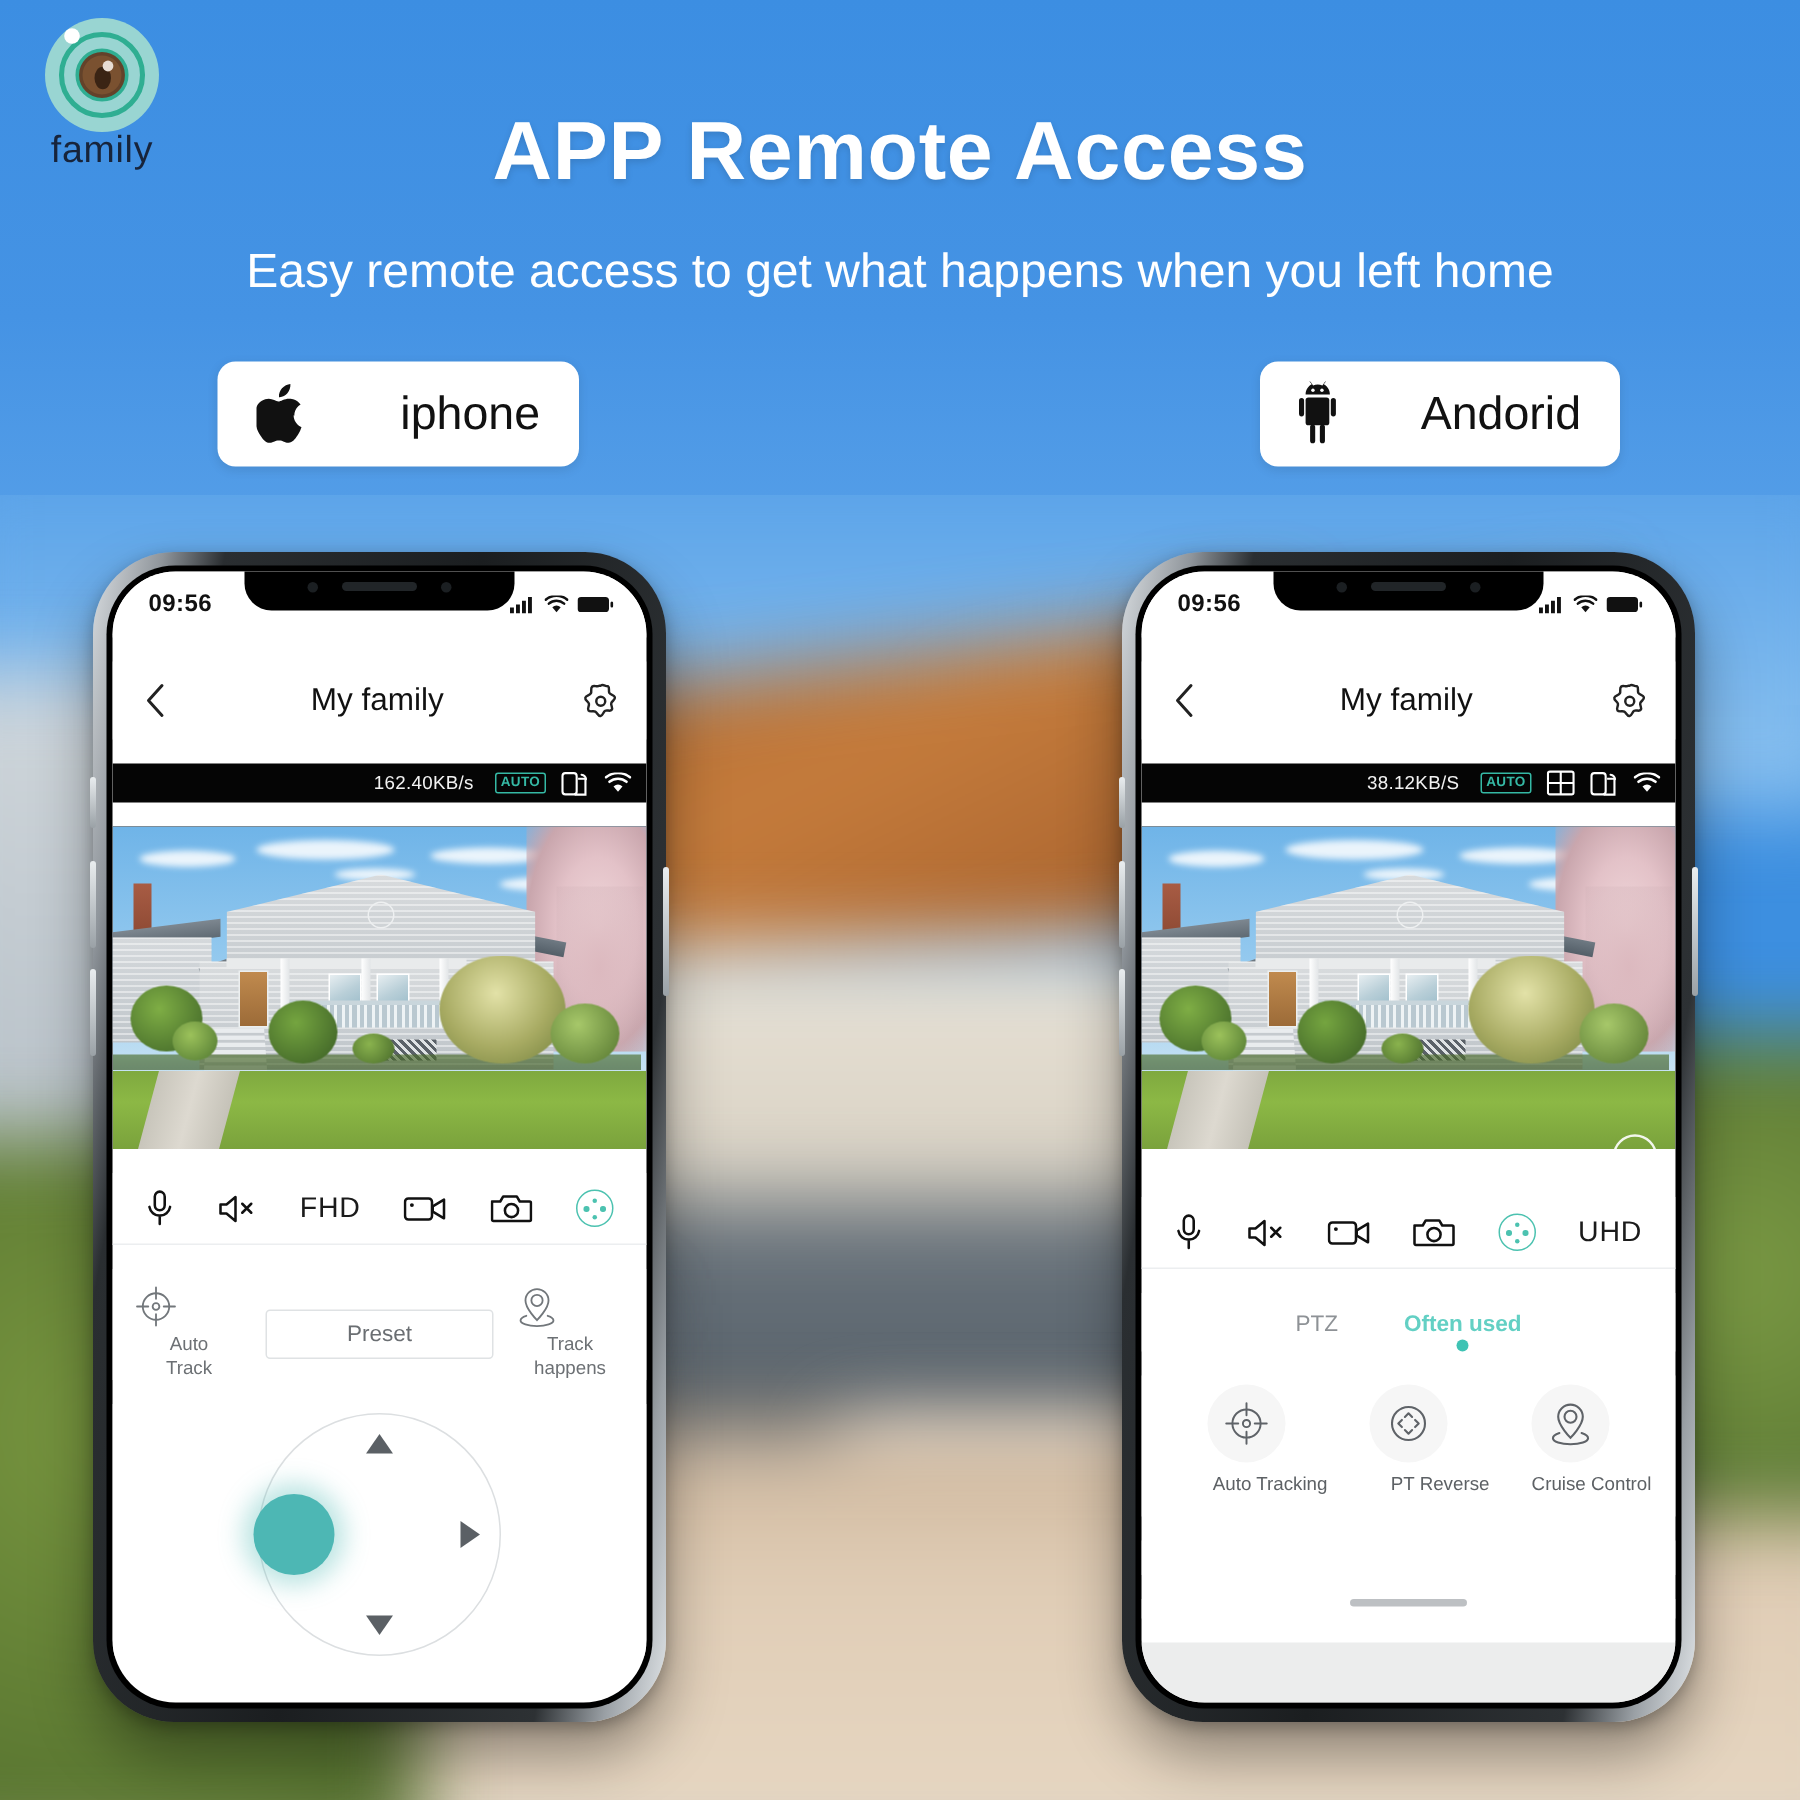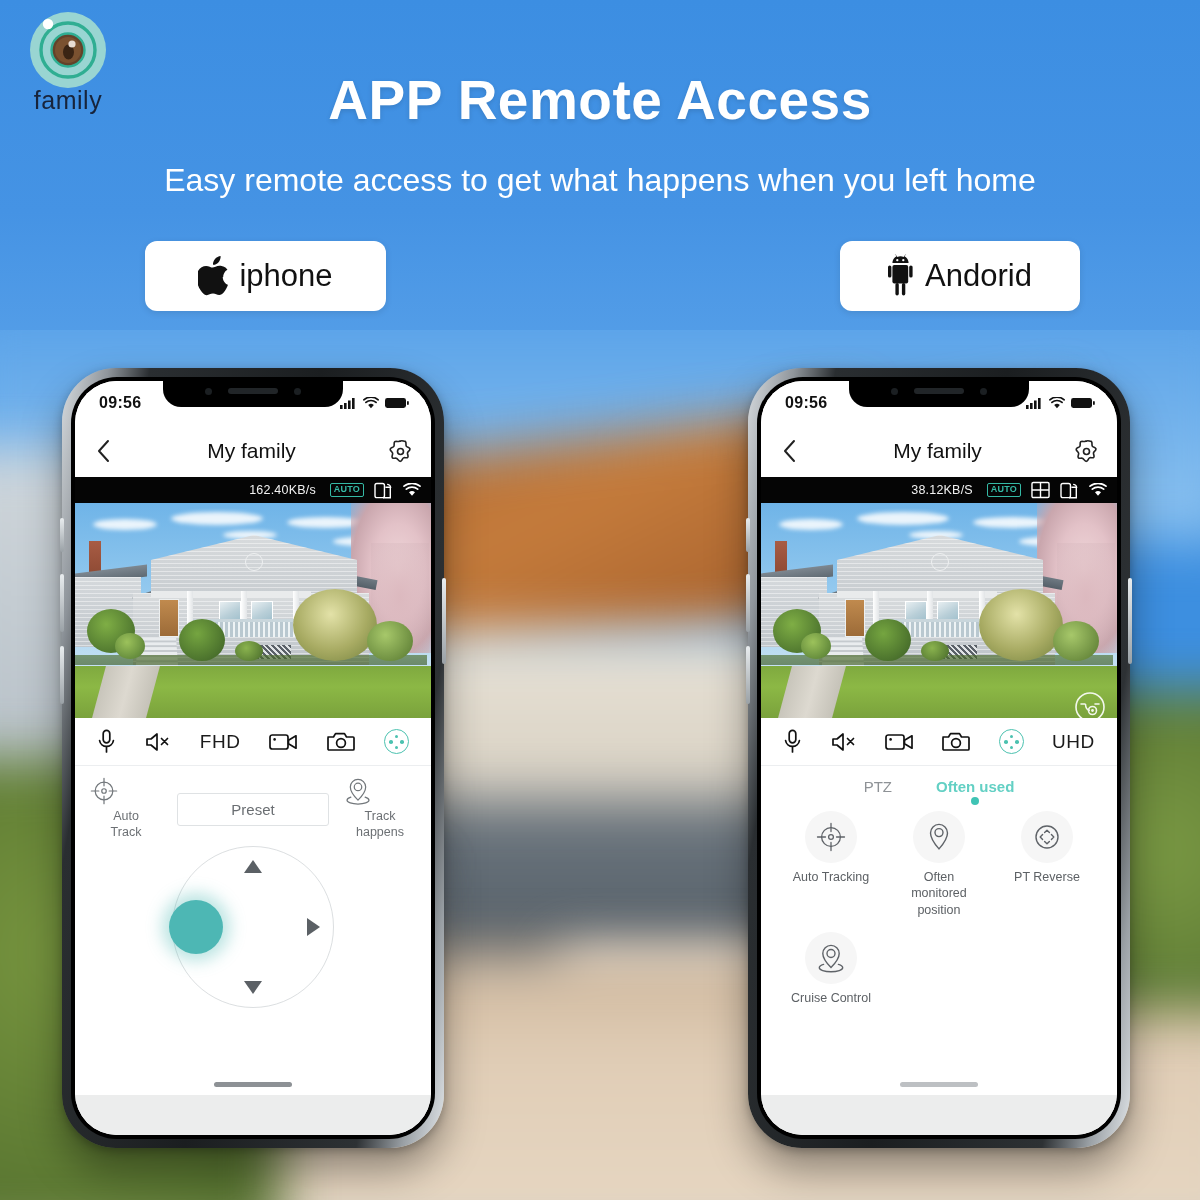--- a/index.html
+++ b/index.html
@@ -60,21 +60,21 @@
   }
   .page-subtitle {
     position: absolute; left: 0; right: 0; top: 162px;
     text-align: center; color: #fff; font-size: 32px; font-weight: 400;
   }
 
   
   .badges { position: absolute; left: 0; right: 0; top: 241px; height: 74px; }
   .badge {
     position: absolute; height: 70px; background: #fff; border-radius: 12px;
-    display: flex; align-items: center; justify-content: center; gap: 4px;
+    display: flex; align-items: center; justify-content: space-between; gap: 4px;
     padding: 0 26px; box-shadow: 0 2px 7px rgba(0,0,0,.10);
   }
   .badge-label { font-size: 31px; color: #111; font-weight: 500; }
   .badge-0 { left: 145px; width: 241px; }
   .badge-1 { left: 495px; width: 237px; }
   .badge-2 { left: 840px; width: 240px; }
 
   
   .phone {
     position: absolute; width: 382px; height: 780px;
@@ -82,21 +82,21 @@
     background: linear-gradient(100deg,#d9dde0 0%,#8f959b 9%,#2a2e31 17%,#1b1e20 50%,#2d3134 83%,#9aa0a5 92%,#e2e6e9 100%);
     padding: 9px;
     box-shadow: 0 22px 40px rgba(0,0,0,.38), 0 3px 10px rgba(0,0,0,.25);
   }
   .phone-inner {
     width: 100%; height: 100%; border-radius: 46px; background: #000;
     padding: 4px; overflow: hidden;
   }
   .screen {
     width: 100%; height: 100%; border-radius: 42px; background: #fff;
-    overflow: hidden; position: relative; display: flex; flex-direction: column;
+    overflow: hidden; position: relative; display: flex; flex-direction: column; gap: 16px;
   }
   .phone-left  { left: 62px; top: 368px; }
   .phone-right { left: 748px; top: 368px; }
 
   .side-btn { position: absolute; background: linear-gradient(180deg,#e9edef,#9aa1a6); border-radius: 2px; }
   .sb-l1 { left: -2px; top: 150px; width: 4px; height: 34px; }
   .sb-l2 { left: -2px; top: 206px; width: 4px; height: 58px; }
   .sb-l3 { left: -2px; top: 278px; width: 4px; height: 58px; }
   .sb-r1 { right: -2px; top: 210px; width: 4px; height: 86px; }
 
@@ -225,21 +225,21 @@
   }
   .tab { font-size: 15px; color: #8e9296; position: relative; padding-bottom: 10px; }
   .tab.active { color: #63d0c4; font-weight: bold; }
   .tab.active::after {
     content: ""; position: absolute; left: 50%; bottom: 0; transform: translateX(-50%);
     width: 8px; height: 8px; background: #3fc3b4; border-radius: 50%;
   }
   .feature-grid {
     flex: none; display: flex; flex-wrap: wrap; background: #fff; padding: 6px 16px 0 16px;
   }
-  .feature { width: 33.33%; text-align: center; margin-bottom: 14px; }
+  .feature { width: 33.33%; text-align: right; margin-bottom: 14px; }
   .feature-icon {
     width: 52px; height: 52px; margin: 0 auto 6px auto; border-radius: 50%;
     background: #f6f6f6; display: flex; align-items: center; justify-content: center;
   }
   .feature-label { font-size: 12.5px; color: #5d6165; line-height: 1.3; }
 
   .spacer { flex: 1 1 auto; background: #fff; }
   .home-area { flex: none; background: #fff; padding-bottom: 8px; display: flex; justify-content: center; }
   .home-bar { width: 78px; height: 5px; background: #8d9195; border-radius: 3px; }
   .screen-foot { flex: none; height: 40px; background: #eceded; }
@@ -703,31 +703,20 @@
           <div class="feature-icon">
             <svg width="32" height="32" viewBox="0 0 32 32">
               <circle cx="16" cy="16" r="9.4" fill="none" stroke="#5f6368" stroke-width="1.3"></circle>
               <circle cx="16" cy="16" r="2.4" fill="none" stroke="#5f6368" stroke-width="1.3"></circle>
               <path d="M16 2.5v8M16 21.5v8M2.5 16h8M21.5 16h8" stroke="#5f6368" stroke-width="1.3" stroke-linecap="round"></path>
             </svg>
           </div>
           <div class="feature-label">Auto Tracking</div>
         </div>
 
-        <div class="feature">
-          <div class="feature-icon">
-            <svg width="32" height="32" viewBox="0 0 32 32">
-              <path d="M16 3.4c-4.7 0-8.5 3.8-8.5 8.5 0 6.2 8.5 16 8.5 16s8.5-9.8 8.5-16c0-4.7-3.8-8.5-8.5-8.5z" fill="none" stroke="#5f6368" stroke-width="1.4"></path>
-              <circle cx="16" cy="11.6" r="4" fill="none" stroke="#5f6368" stroke-width="1.4"></circle>
-            </svg>
-          </div>
-          <div class="feature-label">Often</div>
-          <div class="feature-label">monitored</div>
-          <div class="feature-label">position</div>
-        </div>
 
         <div class="feature">
           <div class="feature-icon">
             <svg width="32" height="32" viewBox="0 0 32 32">
               <circle cx="16" cy="16" r="11" fill="none" stroke="#5f6368" stroke-width="1.4"></circle>
               <path d="M13.6 11.6 16 9.2l2.4 2.4" fill="none" stroke="#5f6368" stroke-width="1.4" stroke-linecap="round" stroke-linejoin="round"></path>
               <path d="M13.6 20.4 16 22.8l2.4-2.4" fill="none" stroke="#5f6368" stroke-width="1.4" stroke-linecap="round" stroke-linejoin="round"></path>
               <path d="M11.6 13.6 9.2 16l2.4 2.4" fill="none" stroke="#5f6368" stroke-width="1.4" stroke-linecap="round" stroke-linejoin="round"></path>
               <path d="M20.4 13.6 22.8 16l-2.4 2.4" fill="none" stroke="#5f6368" stroke-width="1.4" stroke-linecap="round" stroke-linejoin="round"></path>
             </svg>

